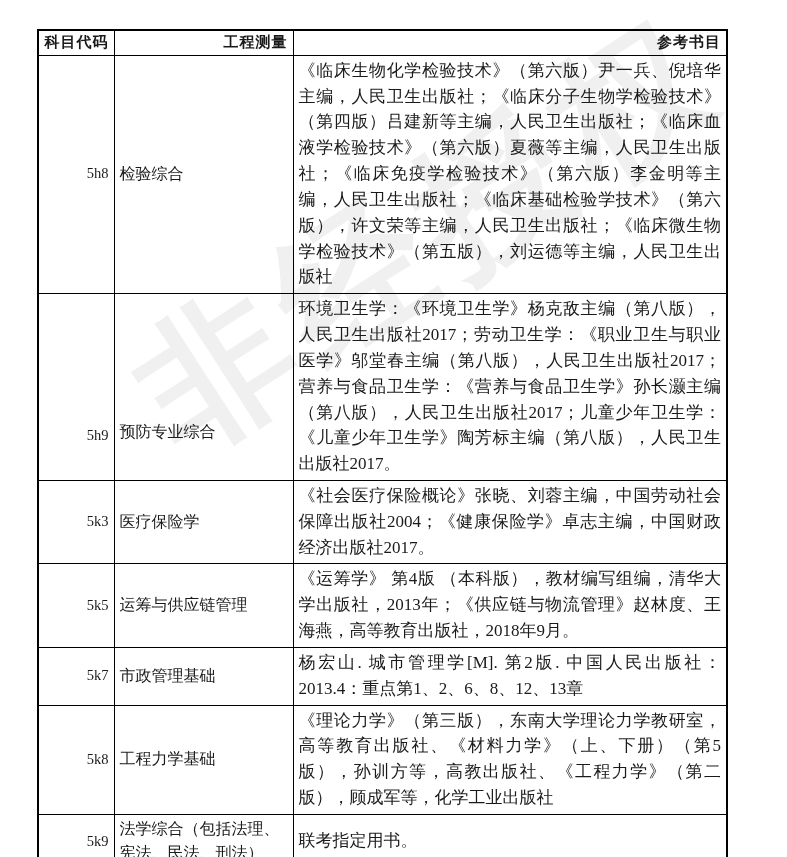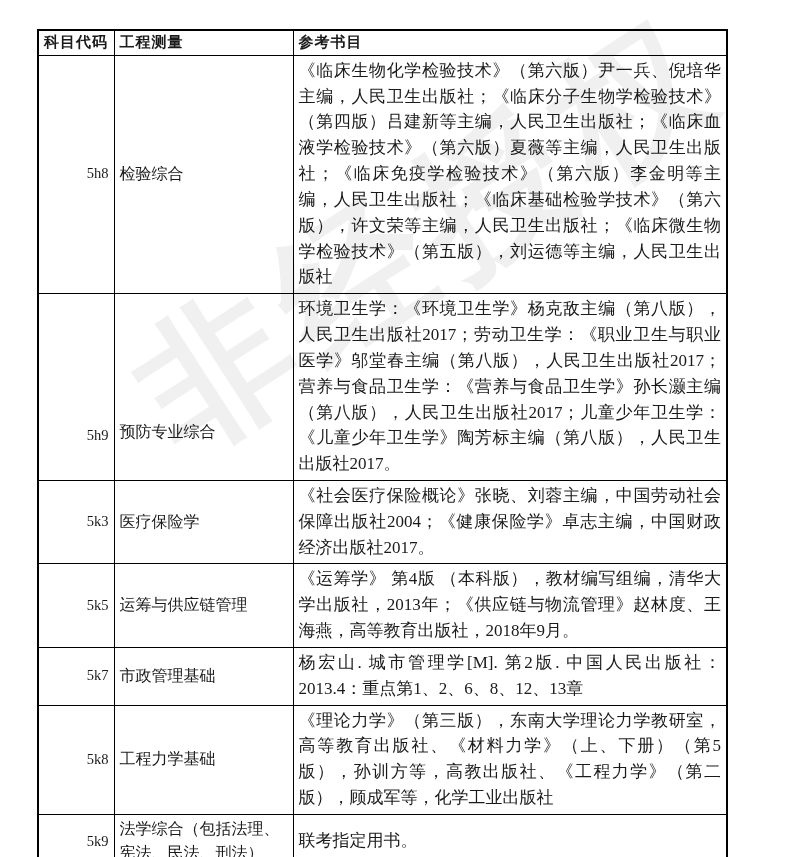--- a/index.html
+++ b/index.html
@@ -64,21 +64,21 @@
     padding: 2px 5px 3px 5px;
     background: transparent;
   }
 
   
   table.booklist {
     border: 2px solid #000000;
   }
 
   thead th {
-    text-align: left;
+    text-align: right;
     font-weight: 700;
     font-size: 15px;
     line-height: 1.25;
     padding-top: 2px;
     padding-bottom: 3px;
     letter-spacing: 1px;
   }
 
   col.c-code  { width: 76px; }
   col.c-name  { width: 179px; }

